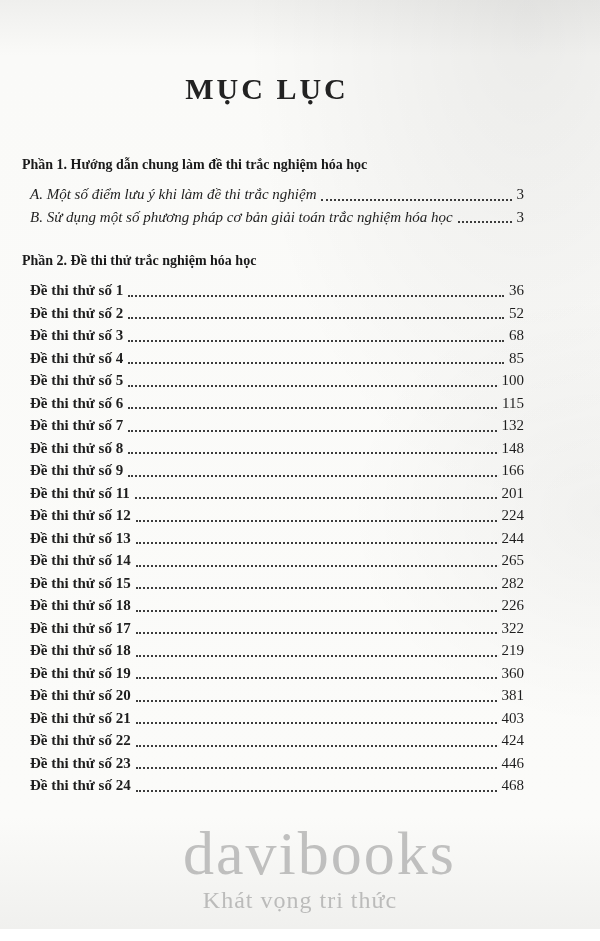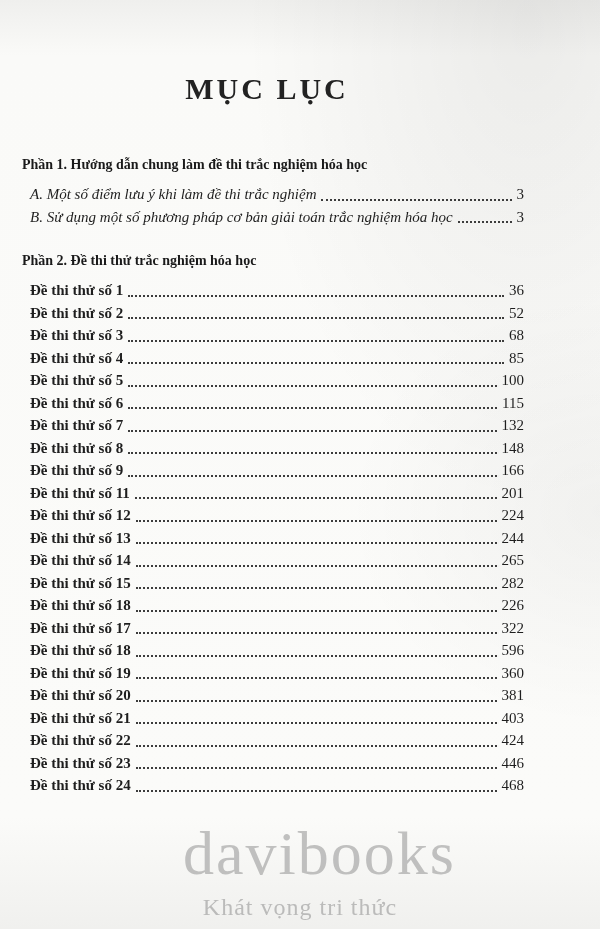--- a/index.html
+++ b/index.html
@@ -92,21 +92,21 @@
     font-size: 62px;
     line-height: 62px;
     font-family: "Liberation Serif", "DejaVu Serif", serif;
     letter-spacing: 2px;
     color: rgba(145,145,145,0.55);
     padding-left: 39px;
   }
   .watermark-tagline {
     font-size: 24px;
     line-height: 30px;
-    margin-top: 8px;
+    margin-top: 1px;
     letter-spacing: 1px;
     color: rgba(150,150,150,0.6);
   }
 </style>
 </head>
 <body>
 
 <div class="page">
 
   <div class="content">
@@ -228,21 +228,21 @@
 
           <div class="toc-row">
             <span class="toc-label">Đề thi thử số 17</span>
             <span class="leader"></span>
             <span class="toc-page">322</span>
           </div>
 
           <div class="toc-row">
             <span class="toc-label">Đề thi thử số 18</span>
             <span class="leader"></span>
-            <span class="toc-page">596</span>
+            <span class="toc-page">219</span>
           </div>
 
           <div class="toc-row">
             <span class="toc-label">Đề thi thử số 19</span>
             <span class="leader"></span>
             <span class="toc-page">360</span>
           </div>
 
           <div class="toc-row">
             <span class="toc-label">Đề thi thử số 20</span>

